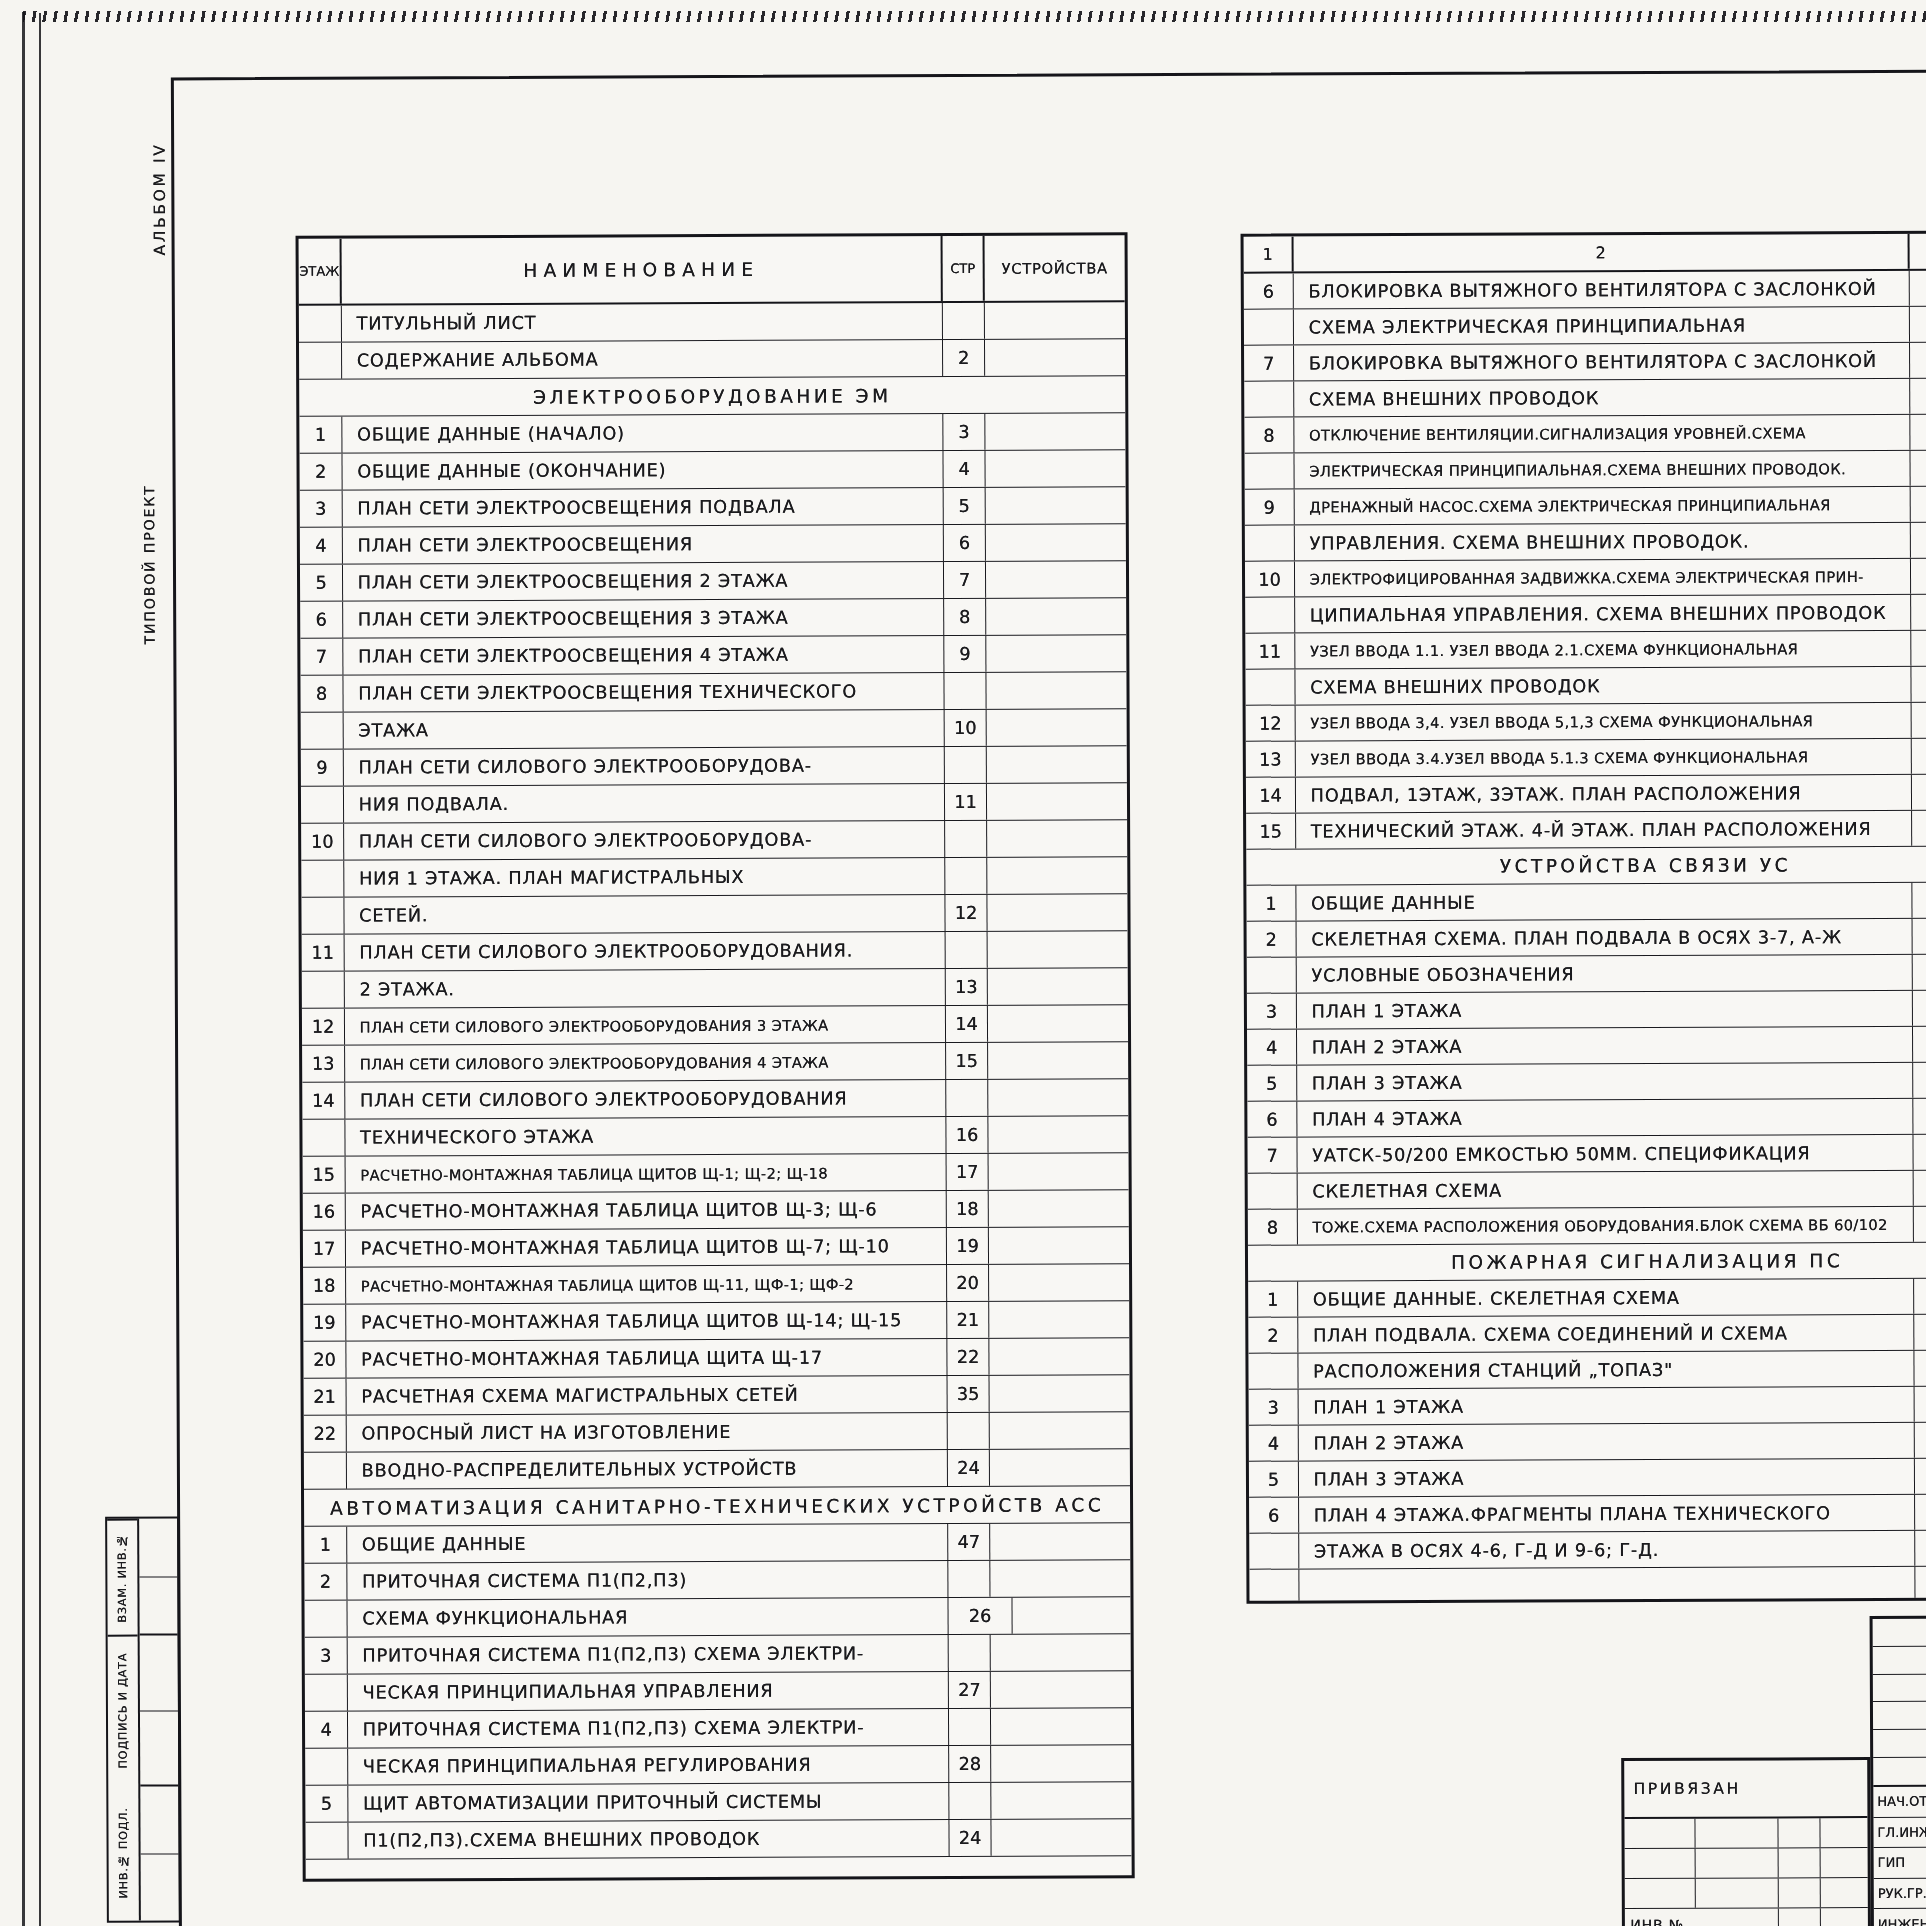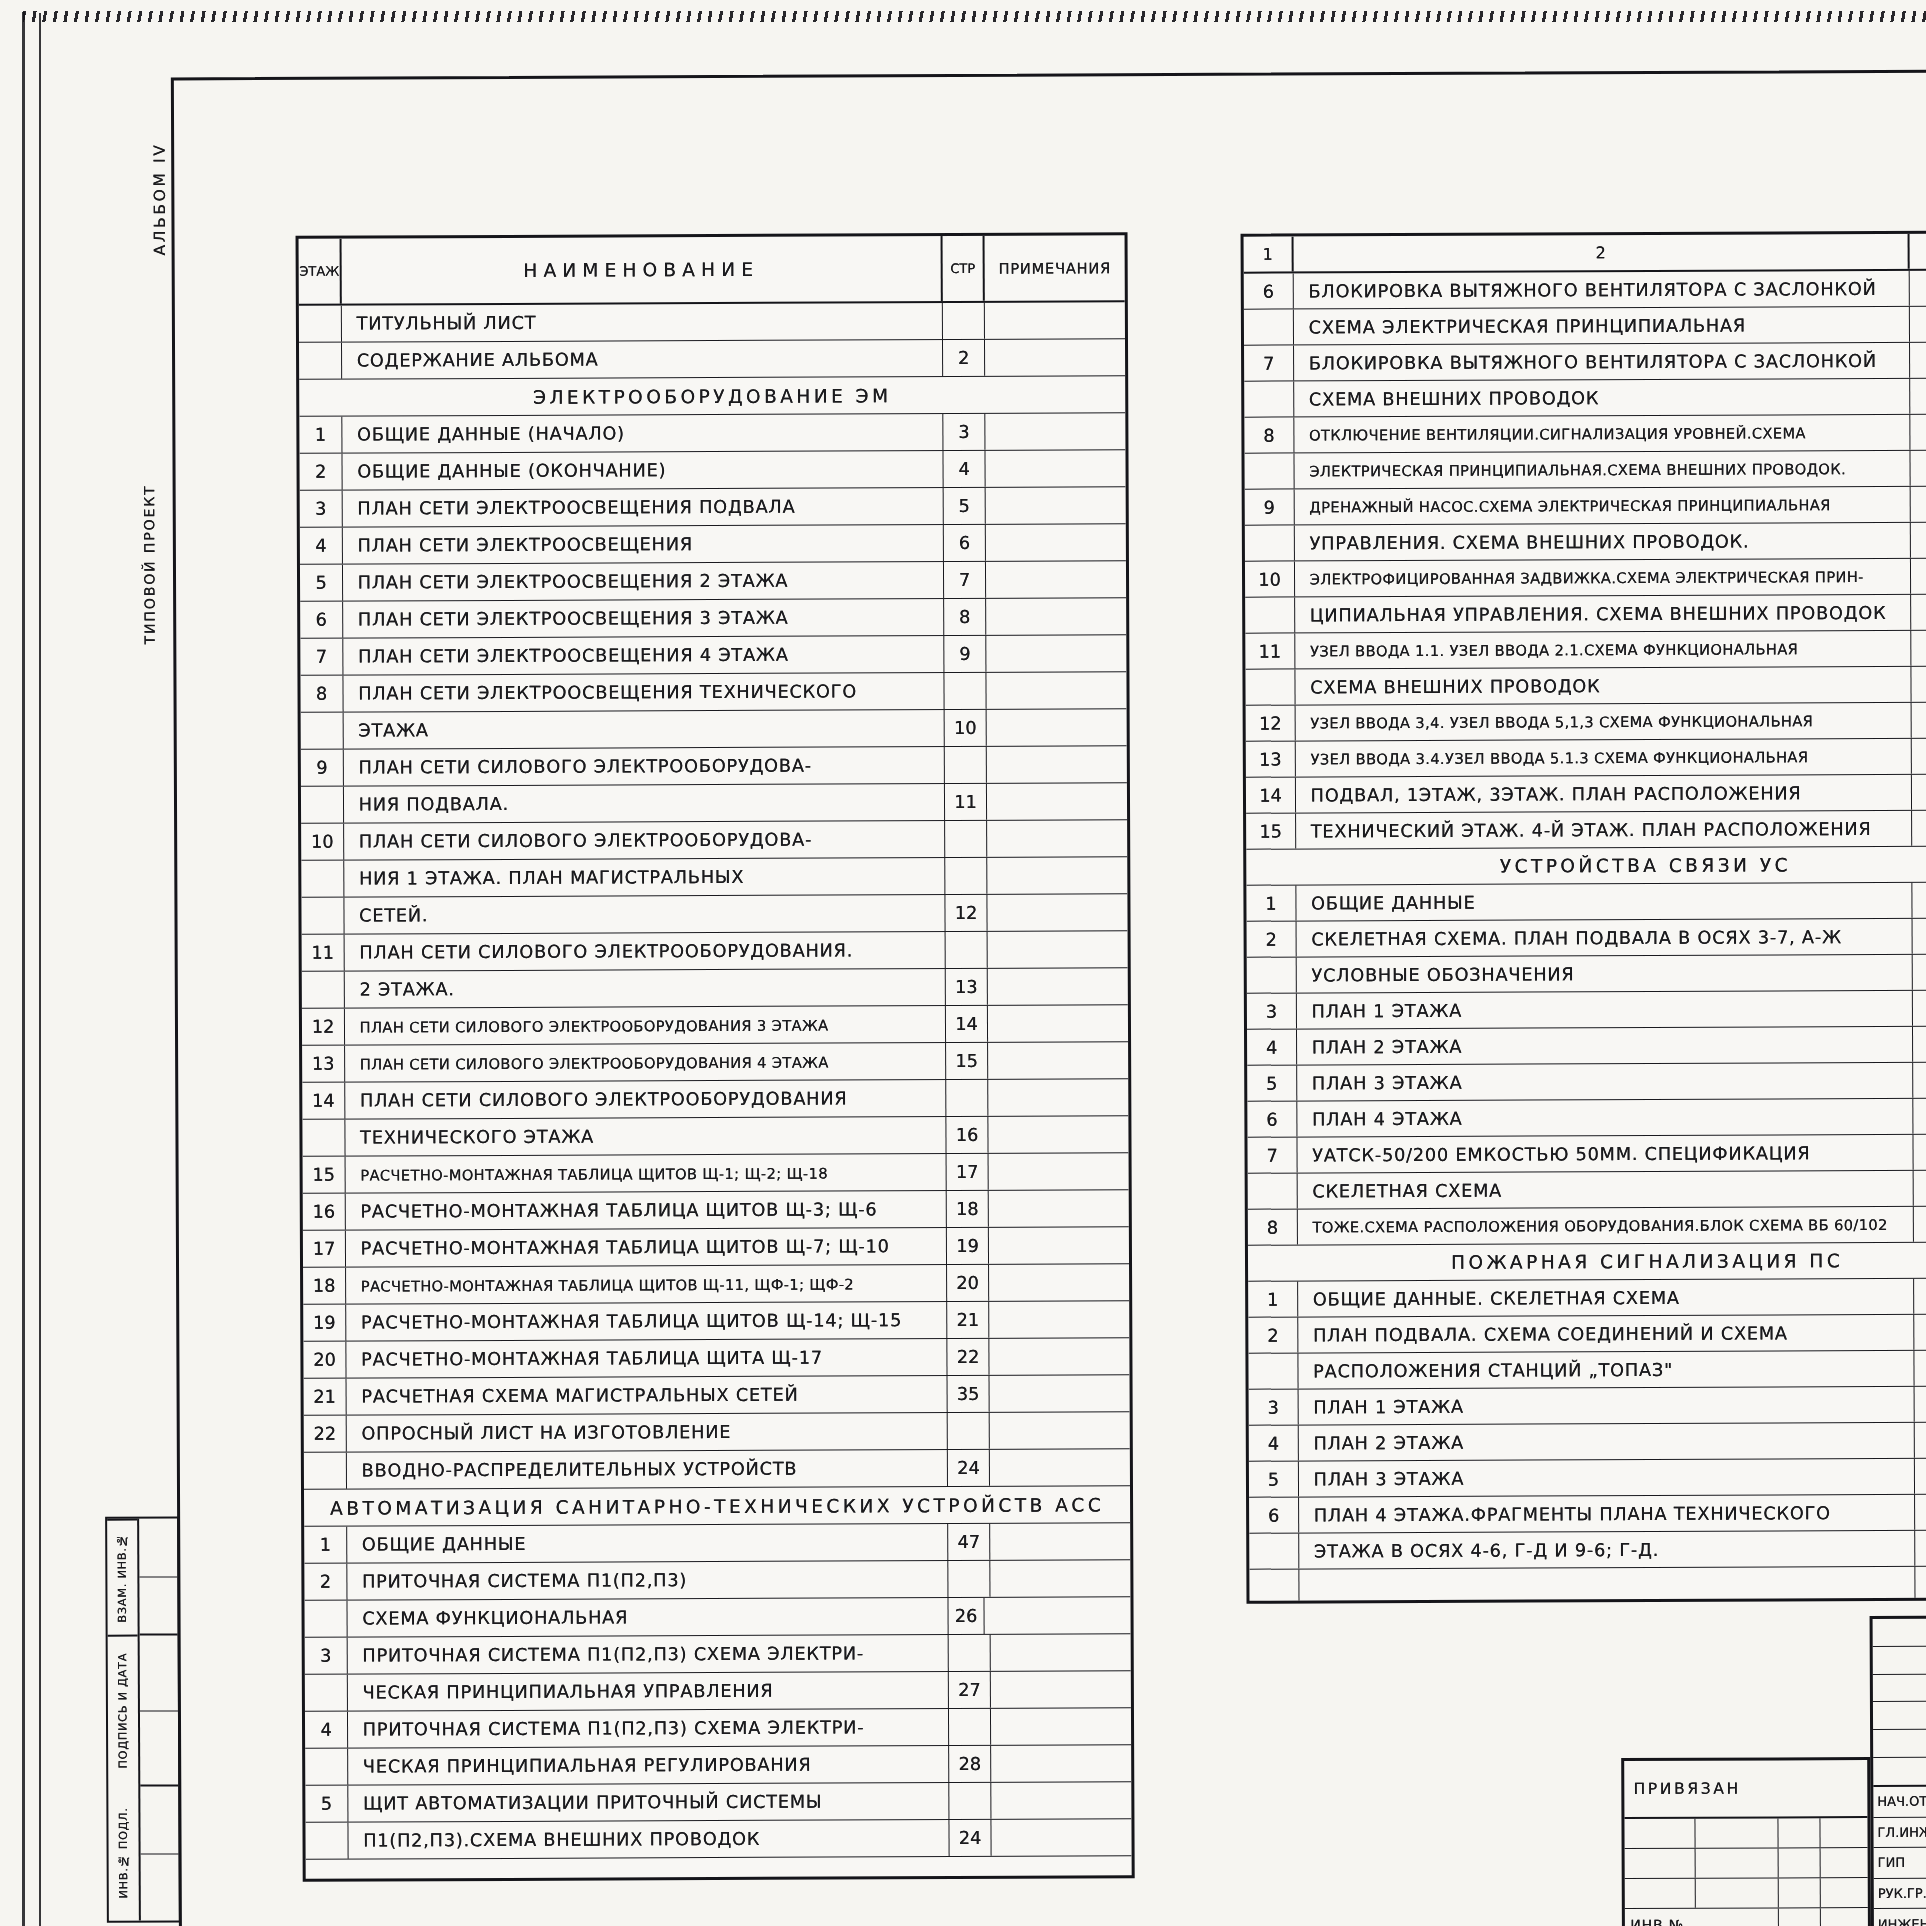--- a/index.html
+++ b/index.html
@@ -69,21 +69,21 @@
       <div style="height:67px;border-bottom:1.9px solid #15151a;"></div>
       <div style="flex:1;"></div>
     </div>
   </div>
 
   <div class="tbl abs" id="left-table" style="left:299px;top:231px;width:832px;height:1646px;">
     <div class="thead" style="height:65px;">
       <div class="hcell ink" style="width:43px;font-size:13px;">ЭТАЖ</div>
       <div class="hcell ink" style="width:601px;font-size:18.5px;letter-spacing:6.2px;">НАИМЕНОВАНИЕ</div>
       <div class="hcell ink" style="width:42px;font-size:13px;">СТР</div>
-      <div class="hcell ink" style="font-size:14.6px;letter-spacing:0.8px;">ПРИМЕЧАНИЯ</div>
+      <div class="hcell ink" style="font-size:14.6px;letter-spacing:0.8px;">УСТРОЙСТВА</div>
     </div>
     <div id="left-table-body">
         <div class="trow" style="height: 37px;">
           <div class="cell numc ink" style="width: 43px;"></div>
           <div class="cell namec ink" style="width: 601px;">ТИТУЛЬНЫЙ ЛИСТ</div>
           <div class="cell numc ink" style="width: 42px;"></div>
           <div class="cell lastc"></div>
         </div>
         <div class="trow" style="height: 37px;">
           <div class="cell numc ink" style="width: 43px;"></div>
@@ -279,21 +279,21 @@
         </div>
         <div class="trow" style="height: 37px;">
           <div class="cell numc ink" style="width: 43px;">2</div>
           <div class="cell namec ink" style="width: 601px;">ПРИТОЧНАЯ СИСТЕМА П1(П2,П3)</div>
           <div class="cell numc ink" style="width: 42px;"></div>
           <div class="cell lastc"></div>
         </div>
         <div class="trow" style="height: 37px;">
           <div class="cell numc ink" style="width: 43px;"></div>
           <div class="cell namec ink" style="width: 601px;">СХЕМА ФУНКЦИОНАЛЬНАЯ</div>
-          <div class="cell numc ink" style="width: 36px;">26</div>
+          <div class="cell numc ink" style="width: 64px;">26</div>
           <div class="cell lastc"></div>
         </div>
         <div class="trow" style="height: 37px;">
           <div class="cell numc ink" style="width: 43px;">3</div>
           <div class="cell namec ink" style="width: 601px;">ПРИТОЧНАЯ СИСТЕМА П1(П2,П3) СХЕМА ЭЛЕКТРИ-</div>
           <div class="cell numc ink" style="width: 42px;"></div>
           <div class="cell lastc"></div>
         </div>
         <div class="trow" style="height: 37px;">
           <div class="cell numc ink" style="width: 43px;"></div>

